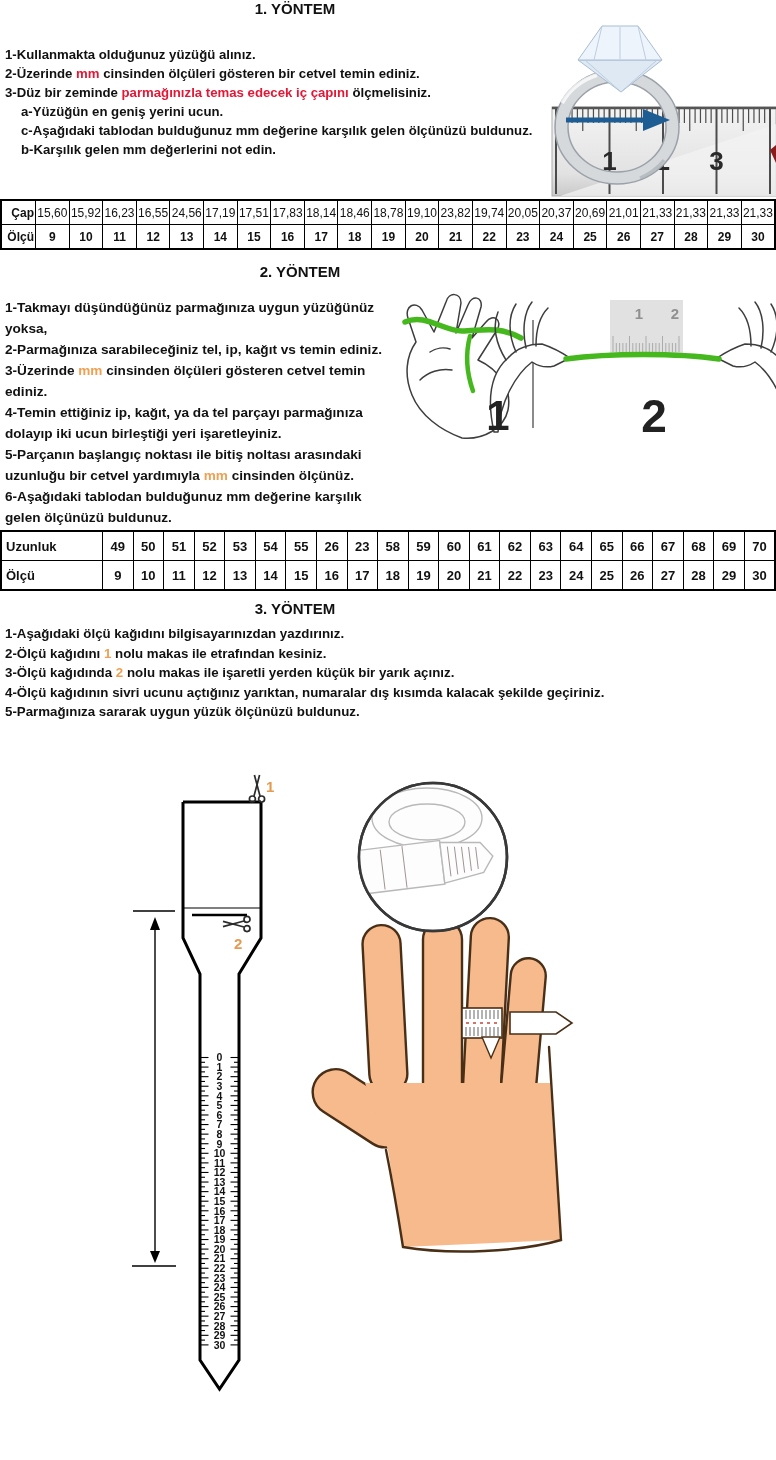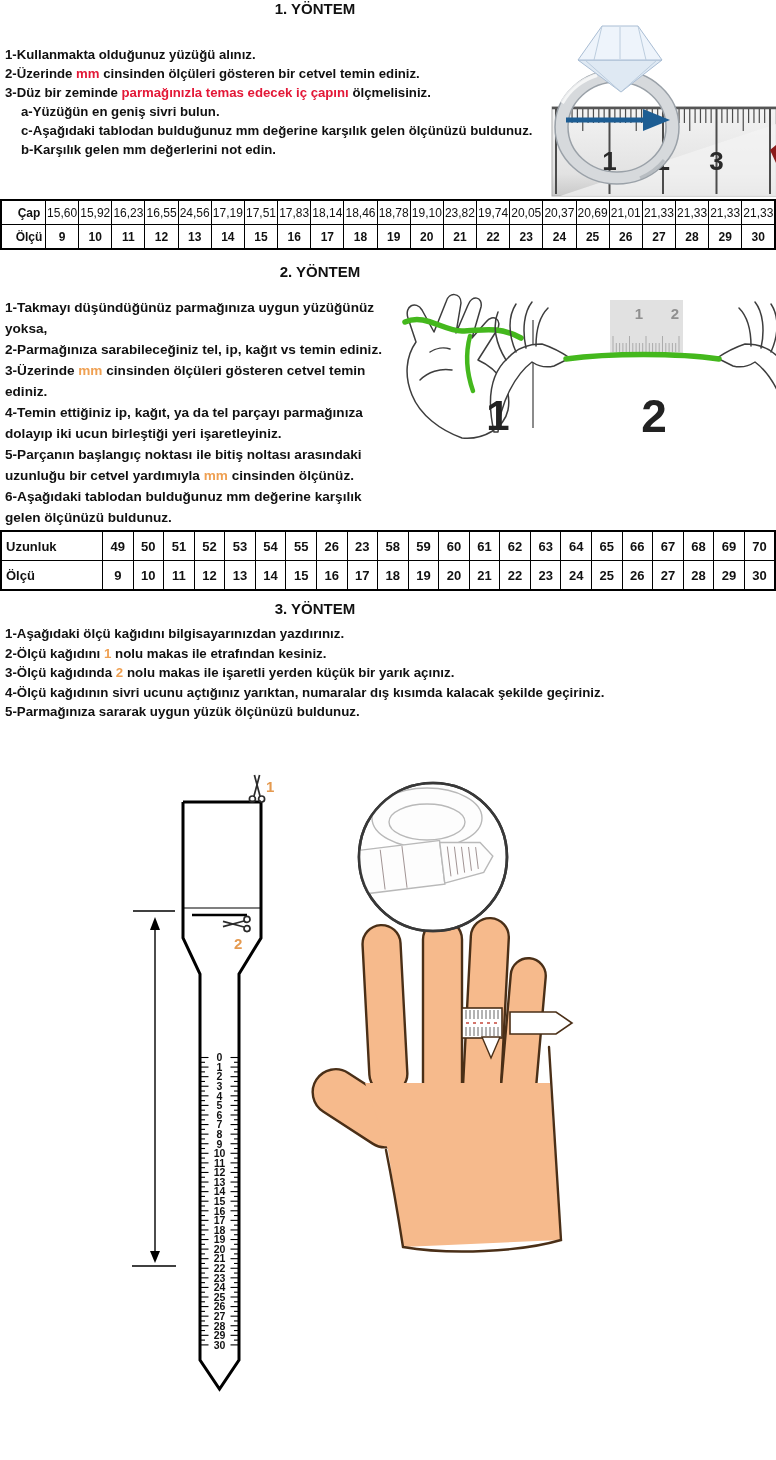--- a/index.html
+++ b/index.html
@@ -1,29 +1,29 @@
 <!DOCTYPE html>
 <html><head>
 <meta charset="utf-8">
 <style>
   html,body{margin:0;padding:0;background:#fff;}
   body{width:776px;height:1460px;position:relative;font-family:"Liberation Sans",sans-serif;overflow:hidden;}
   .abs{position:absolute;}
-  .title{font-weight:bold;font-size:15px;color:#111;text-align:center;padding-left:20px;}
+  .title{font-weight:bold;font-size:15px;color:#111;text-align:center;}
   .steps p{margin:0;font-weight:bold;color:#111;}
   #m1-steps p{font-size:13.2px;line-height:19px;}
   #m2-steps p{font-size:13.6px;line-height:21px;}
   #m3-steps p{font-size:13.3px;line-height:19.6px;}
   .steps p.indent{text-indent:16px;}
   .c-red{color:#e31837;}
   .c-orange{color:#efa052;}
   table{border-collapse:collapse;table-layout:fixed;width:776px;border:2px solid #000;}
   td{border:1px solid #000;text-align:center;color:#111;overflow:hidden;white-space:nowrap;}
   #table1 td{height:21px;font-size:12px;font-weight:400;}
-  #table1 td.hdr{width:30px;text-align:center;padding-left:12px;font-weight:bold;}
+  #table1 td.hdr{width:30px;text-align:right;padding-left:2px;font-weight:bold;}
   #table1 tr.bold-row td{font-weight:bold;}
   #table2 td{height:26px;font-size:13px;font-weight:700;}
   #table2 td.hdr{width:95px;text-align:left;padding-left:4px;font-weight:bold;}
   #table2 tr.bold-row td{font-weight:bold;}
   
   .sizer-outline{fill:none;stroke:#000;stroke-width:3;stroke-linejoin:miter;}
   .thinline{stroke:#000;stroke-width:1.2;}
   .slit{stroke:#000;stroke-width:2.6;}
   .scale-g line{stroke:#000;stroke-width:1.1;}
   .scale-g text{font:bold 10.5px "Liberation Sans",sans-serif;fill:#111;text-anchor:middle;}
@@ -56,21 +56,21 @@
   .big-num{font:bold 42px "Liberation Sans",sans-serif;fill:#222;text-anchor:middle;}
 </style>
 </head>
 <body>
 
 <div class="abs title" style="left:0;top:22;width:590px">1. YÖNTEM</div>
 <div class="abs steps" id="m1-steps" style="left:5px;top:45px;width:548px">
     <p class="step"><span>1-Kullanmakta olduğunuz yüzüğü alınız.</span></p>
     <p class="step"><span>2-Üzerinde </span><span class="c-red">mm</span><span> cinsinden ölçüleri gösteren bir cetvel temin ediniz.</span></p>
     <p class="step"><span>3-Düz bir zeminde </span><span class="c-red">parmağınızla temas edecek iç çapını</span><span> ölçmelisiniz.</span></p>
-    <p class="step indent"><span>a-Yüzüğün en geniş sivri bulun.</span></p>
+    <p class="step indent"><span>a-Yüzüğün en geniş yerini ucun.</span></p>
     <p class="step indent"><span>c-Aşağıdaki tablodan bulduğunuz mm değerine karşılık gelen ölçünüzü buldunuz.</span></p>
     <p class="step indent"><span>b-Karşılık gelen mm değerlerini not edin.</span></p>
   </div>
 
 <svg class="abs" style="left:545px;top:12px" width="231" height="186" viewBox="545 12 231 186">
   <defs>
     <linearGradient id="rulG" x1="0" y1="0" x2="0" y2="1">
       <stop offset="0" stop-color="#f4f4f4"></stop>
         <stop offset="0.75" stop-color="#e2e2e2"></stop>
         <stop offset="1" stop-color="#c9c9c9"></stop>

